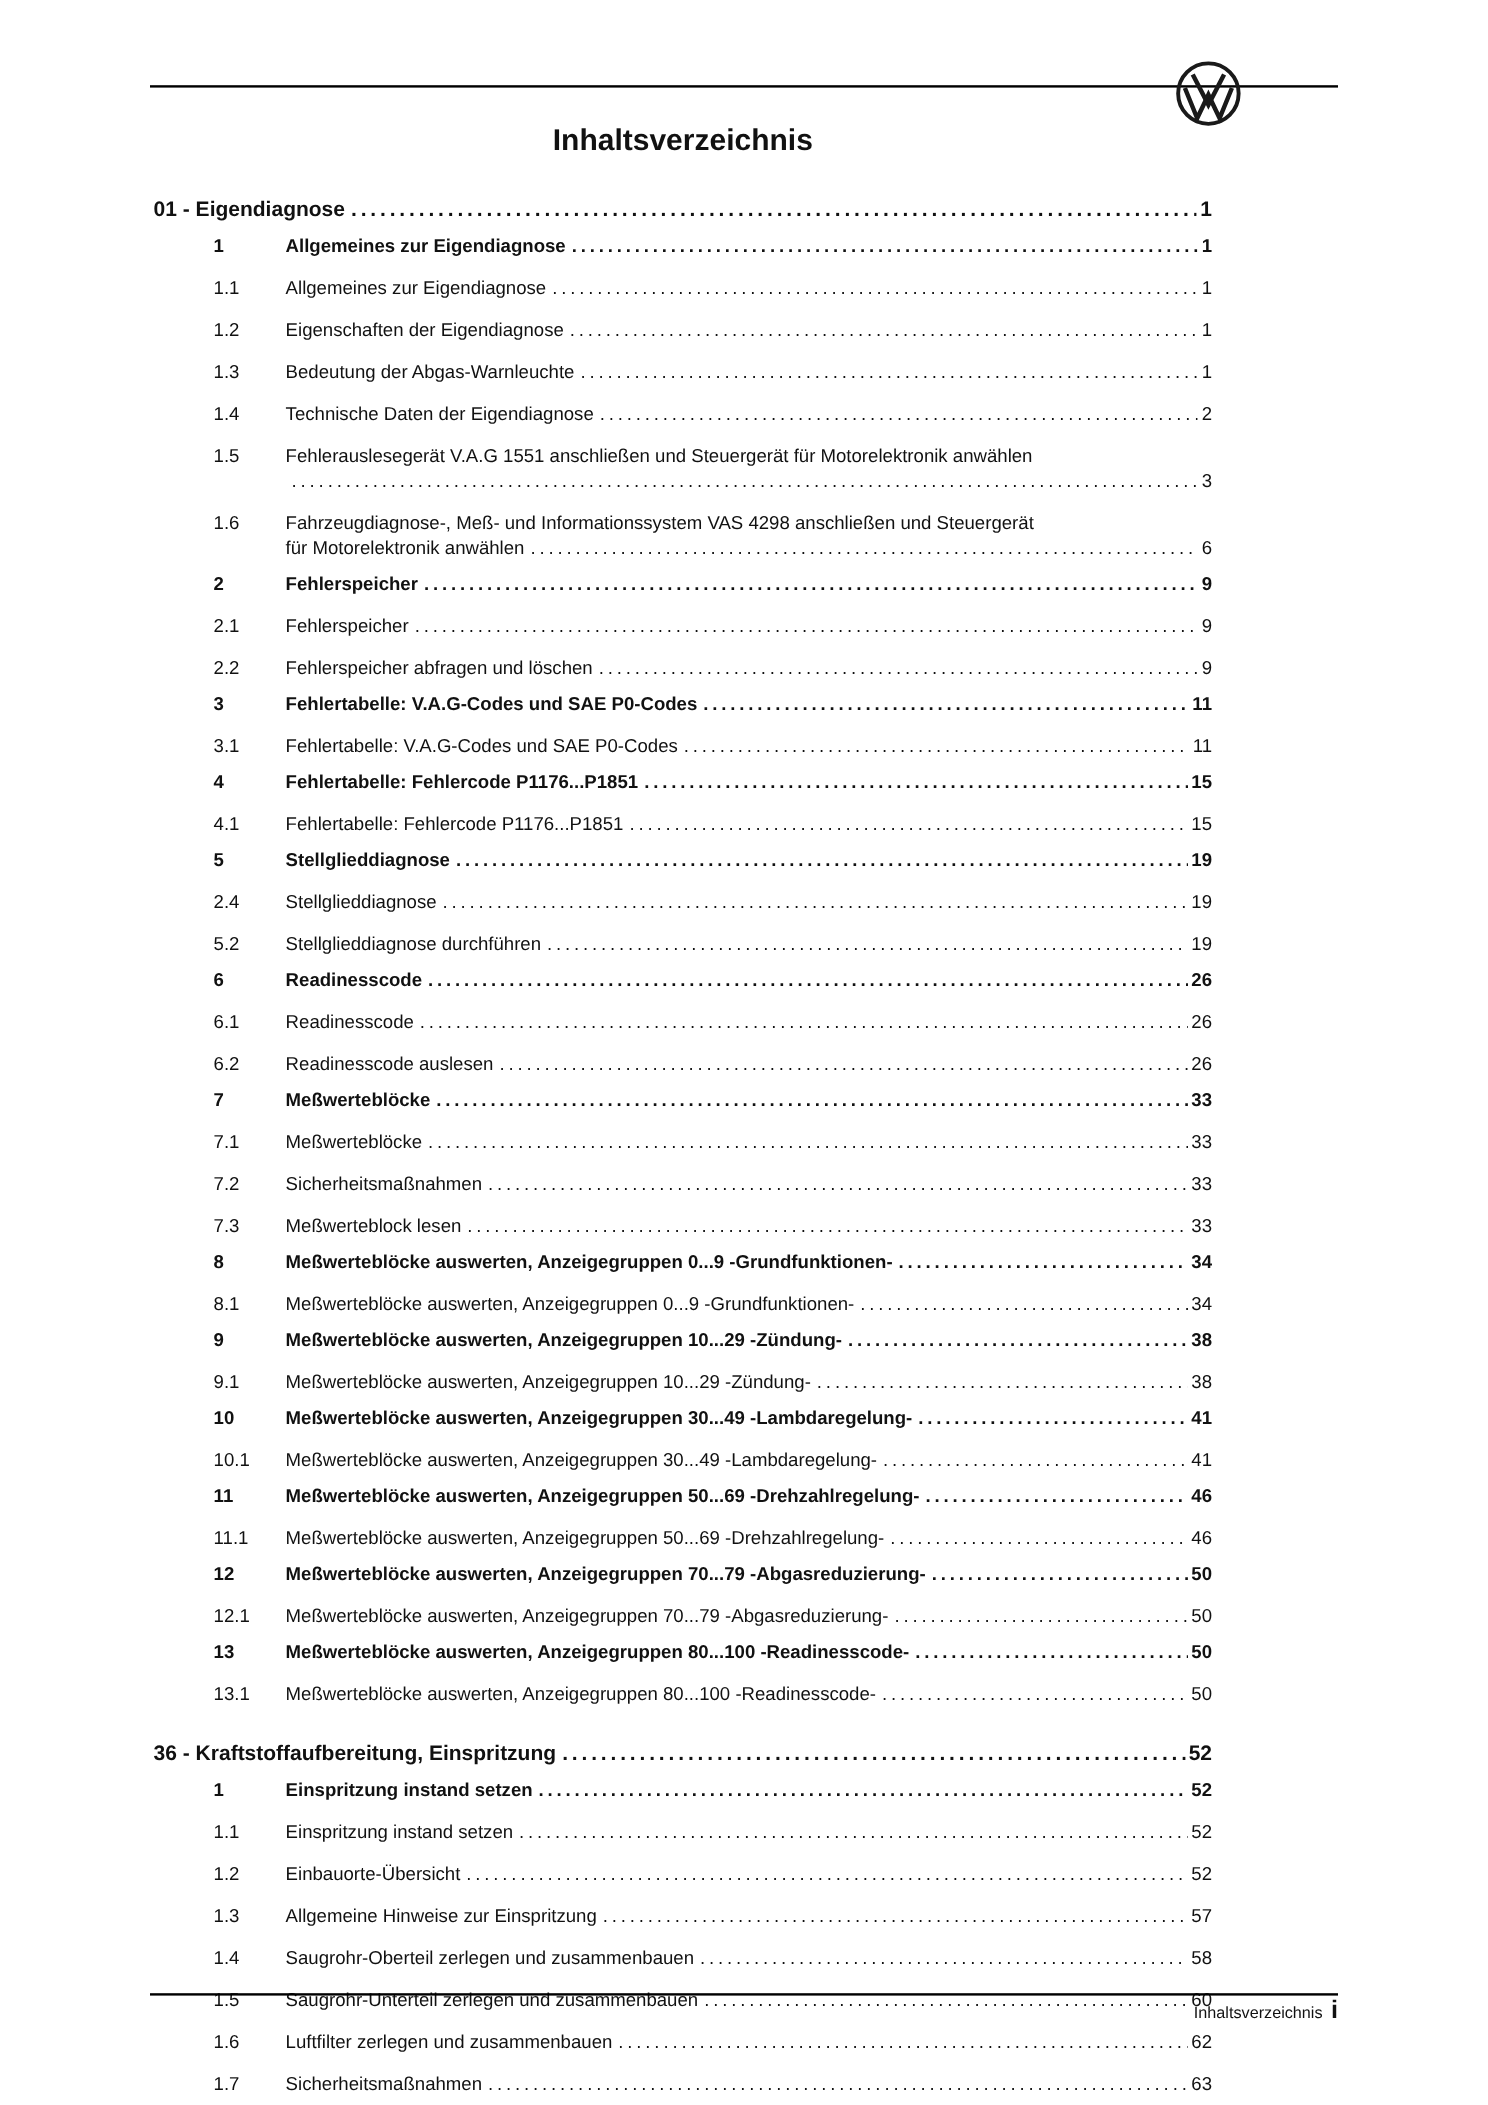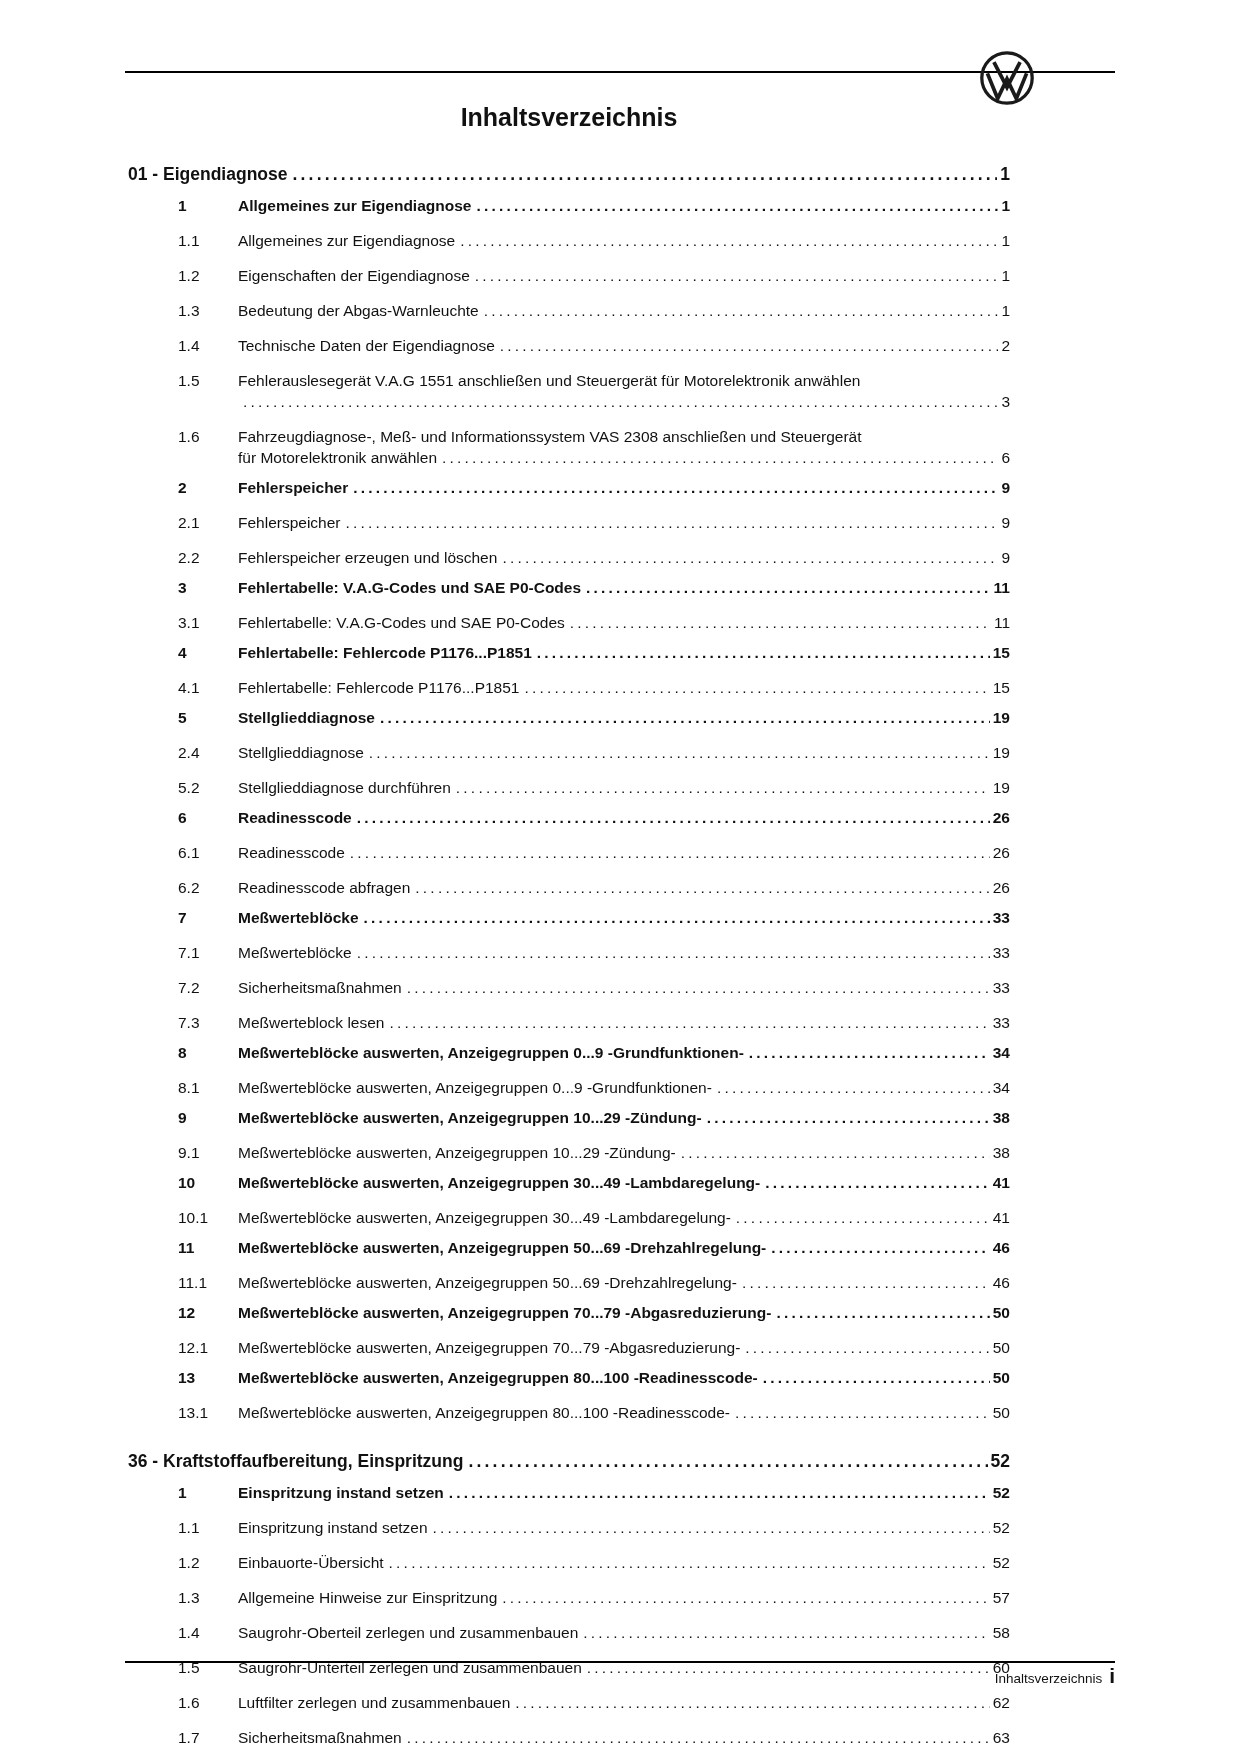--- a/index.html
+++ b/index.html
@@ -199,21 +199,21 @@
             <div class="entry-line"><span class="title">Fehlerauslesegerät V.A.G 1551 anschließen und Steuergerät für Motorelektronik anwählen</span></div>
             <div class="entry-line flexline">
               <span class="leader"></span>
               <span class="page-number">3</span>
             </div>
           </div>
         </div>
         <div class="entry-row">
           <span class="num">1.6</span>
           <div class="entry-body">
-            <div class="entry-line"><span class="title">Fahrzeugdiagnose-, Meß- und Informationssystem VAS 2308 anschließen und Steuergerät</span></div>
+            <div class="entry-line"><span class="title">Fahrzeugdiagnose-, Meß- und Informationssystem VAS 4298 anschließen und Steuergerät</span></div>
             <div class="entry-line flexline">
               <span class="title">für Motorelektronik anwählen</span>
               <span class="leader"></span>
               <span class="page-number">6</span>
             </div>
           </div>
         </div>
         <div class="entry-row bold">
           <span class="num">2</span>
           <div class="entry-body">
@@ -231,21 +231,21 @@
               <span class="title">Fehlerspeicher</span>
               <span class="leader"></span>
               <span class="page-number">9</span>
             </div>
           </div>
         </div>
         <div class="entry-row">
           <span class="num">2.2</span>
           <div class="entry-body">
             <div class="entry-line flexline">
-              <span class="title">Fehlerspeicher erzeugen und löschen</span>
+              <span class="title">Fehlerspeicher abfragen und löschen</span>
               <span class="leader"></span>
               <span class="page-number">9</span>
             </div>
           </div>
         </div>
         <div class="entry-row bold">
           <span class="num">3</span>
           <div class="entry-body">
             <div class="entry-line flexline">
               <span class="title">Fehlertabelle: V.A.G-Codes und SAE P0-Codes</span>
@@ -331,21 +331,21 @@
               <span class="title">Readinesscode</span>
               <span class="leader"></span>
               <span class="page-number">26</span>
             </div>
           </div>
         </div>
         <div class="entry-row">
           <span class="num">6.2</span>
           <div class="entry-body">
             <div class="entry-line flexline">
-              <span class="title">Readinesscode abfragen</span>
+              <span class="title">Readinesscode auslesen</span>
               <span class="leader"></span>
               <span class="page-number">26</span>
             </div>
           </div>
         </div>
         <div class="entry-row bold">
           <span class="num">7</span>
           <div class="entry-body">
             <div class="entry-line flexline">
               <span class="title">Meßwerteblöcke</span>

